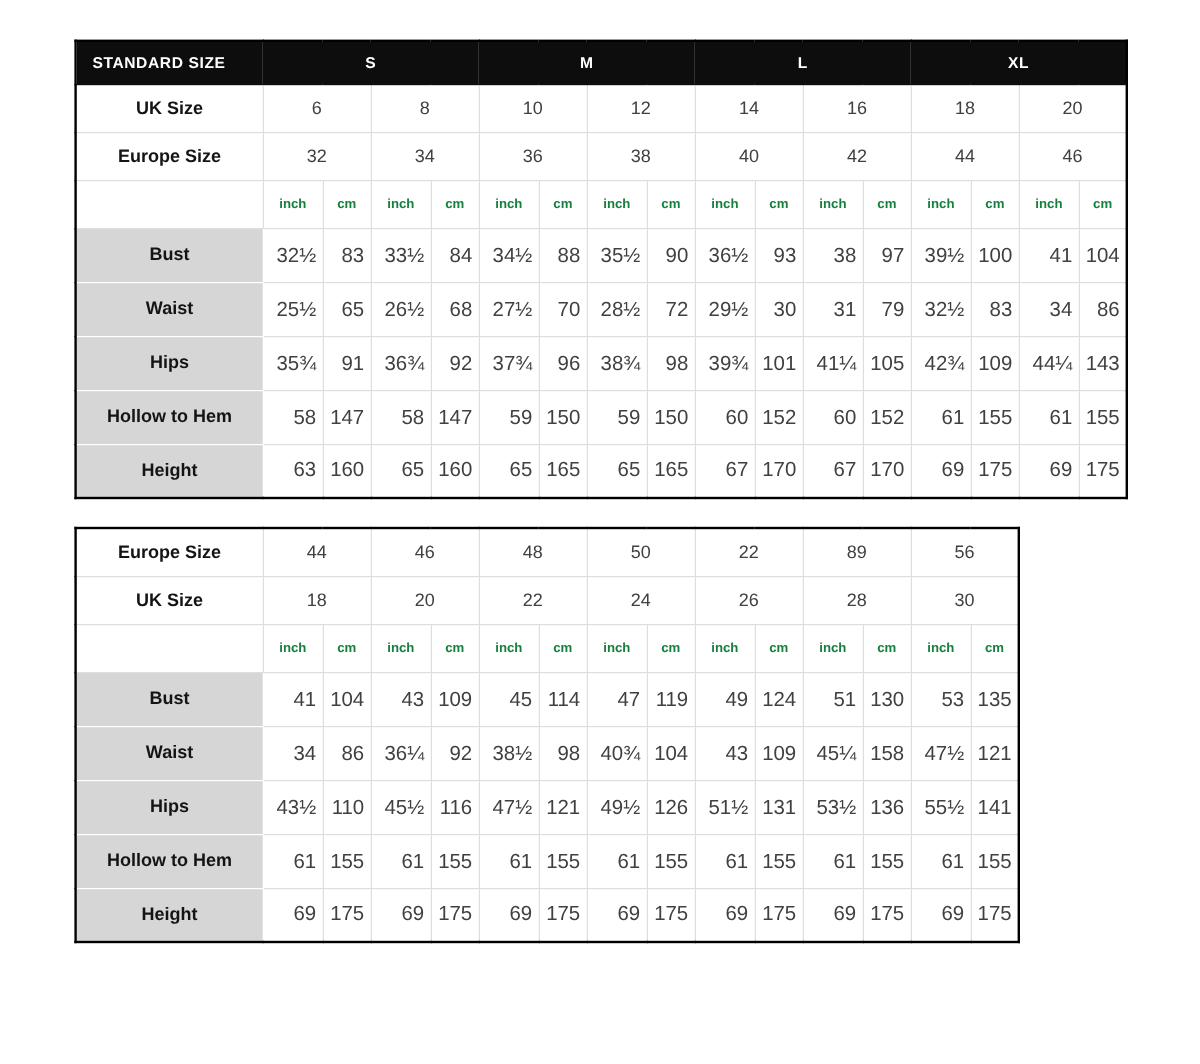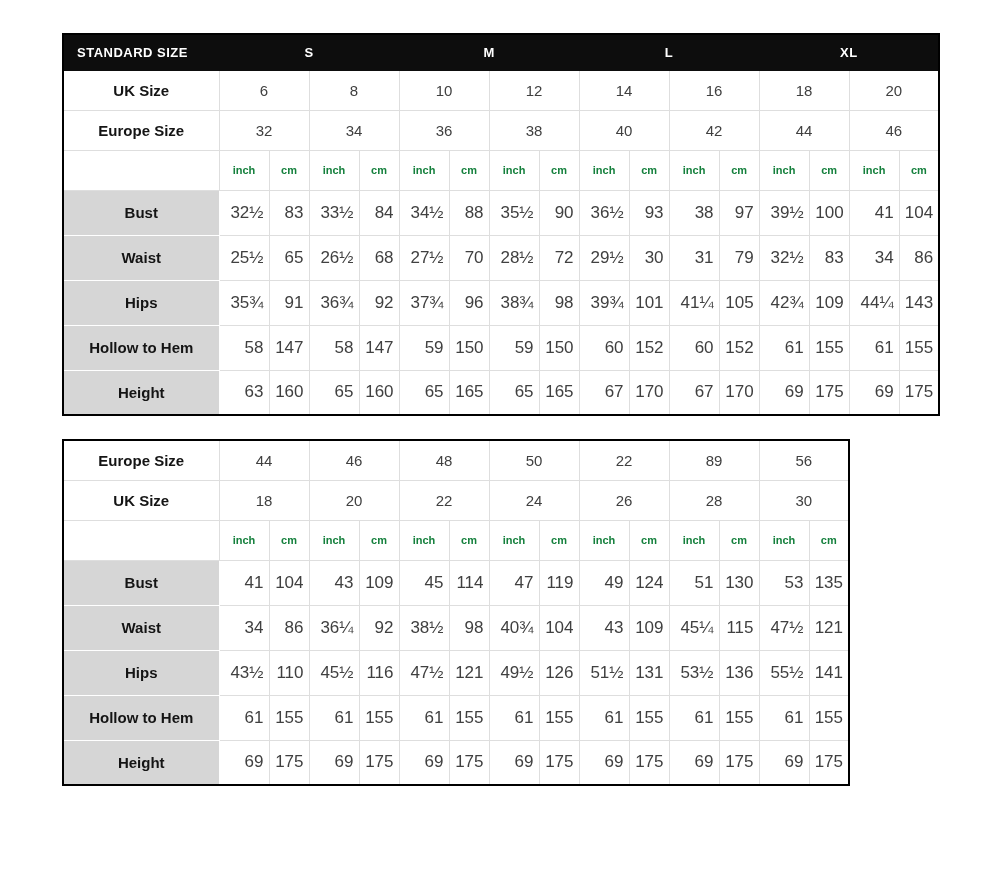--- a/index.html
+++ b/index.html
@@ -322,21 +322,21 @@
           <td>86</td>
           <td>36¼</td>
           <td>92</td>
           <td>38½</td>
           <td>98</td>
           <td>40¾</td>
           <td>104</td>
           <td>43</td>
           <td>109</td>
           <td>45¼</td>
-          <td>115</td>
+          <td>158</td>
           <td>47½</td>
           <td>121</td>
         </tr>
         <tr class="measure-row r45">
           <th class="label">Hips</th>
           <td>43½</td>
           <td>110</td>
           <td>45½</td>
           <td>116</td>
           <td>47½</td>

